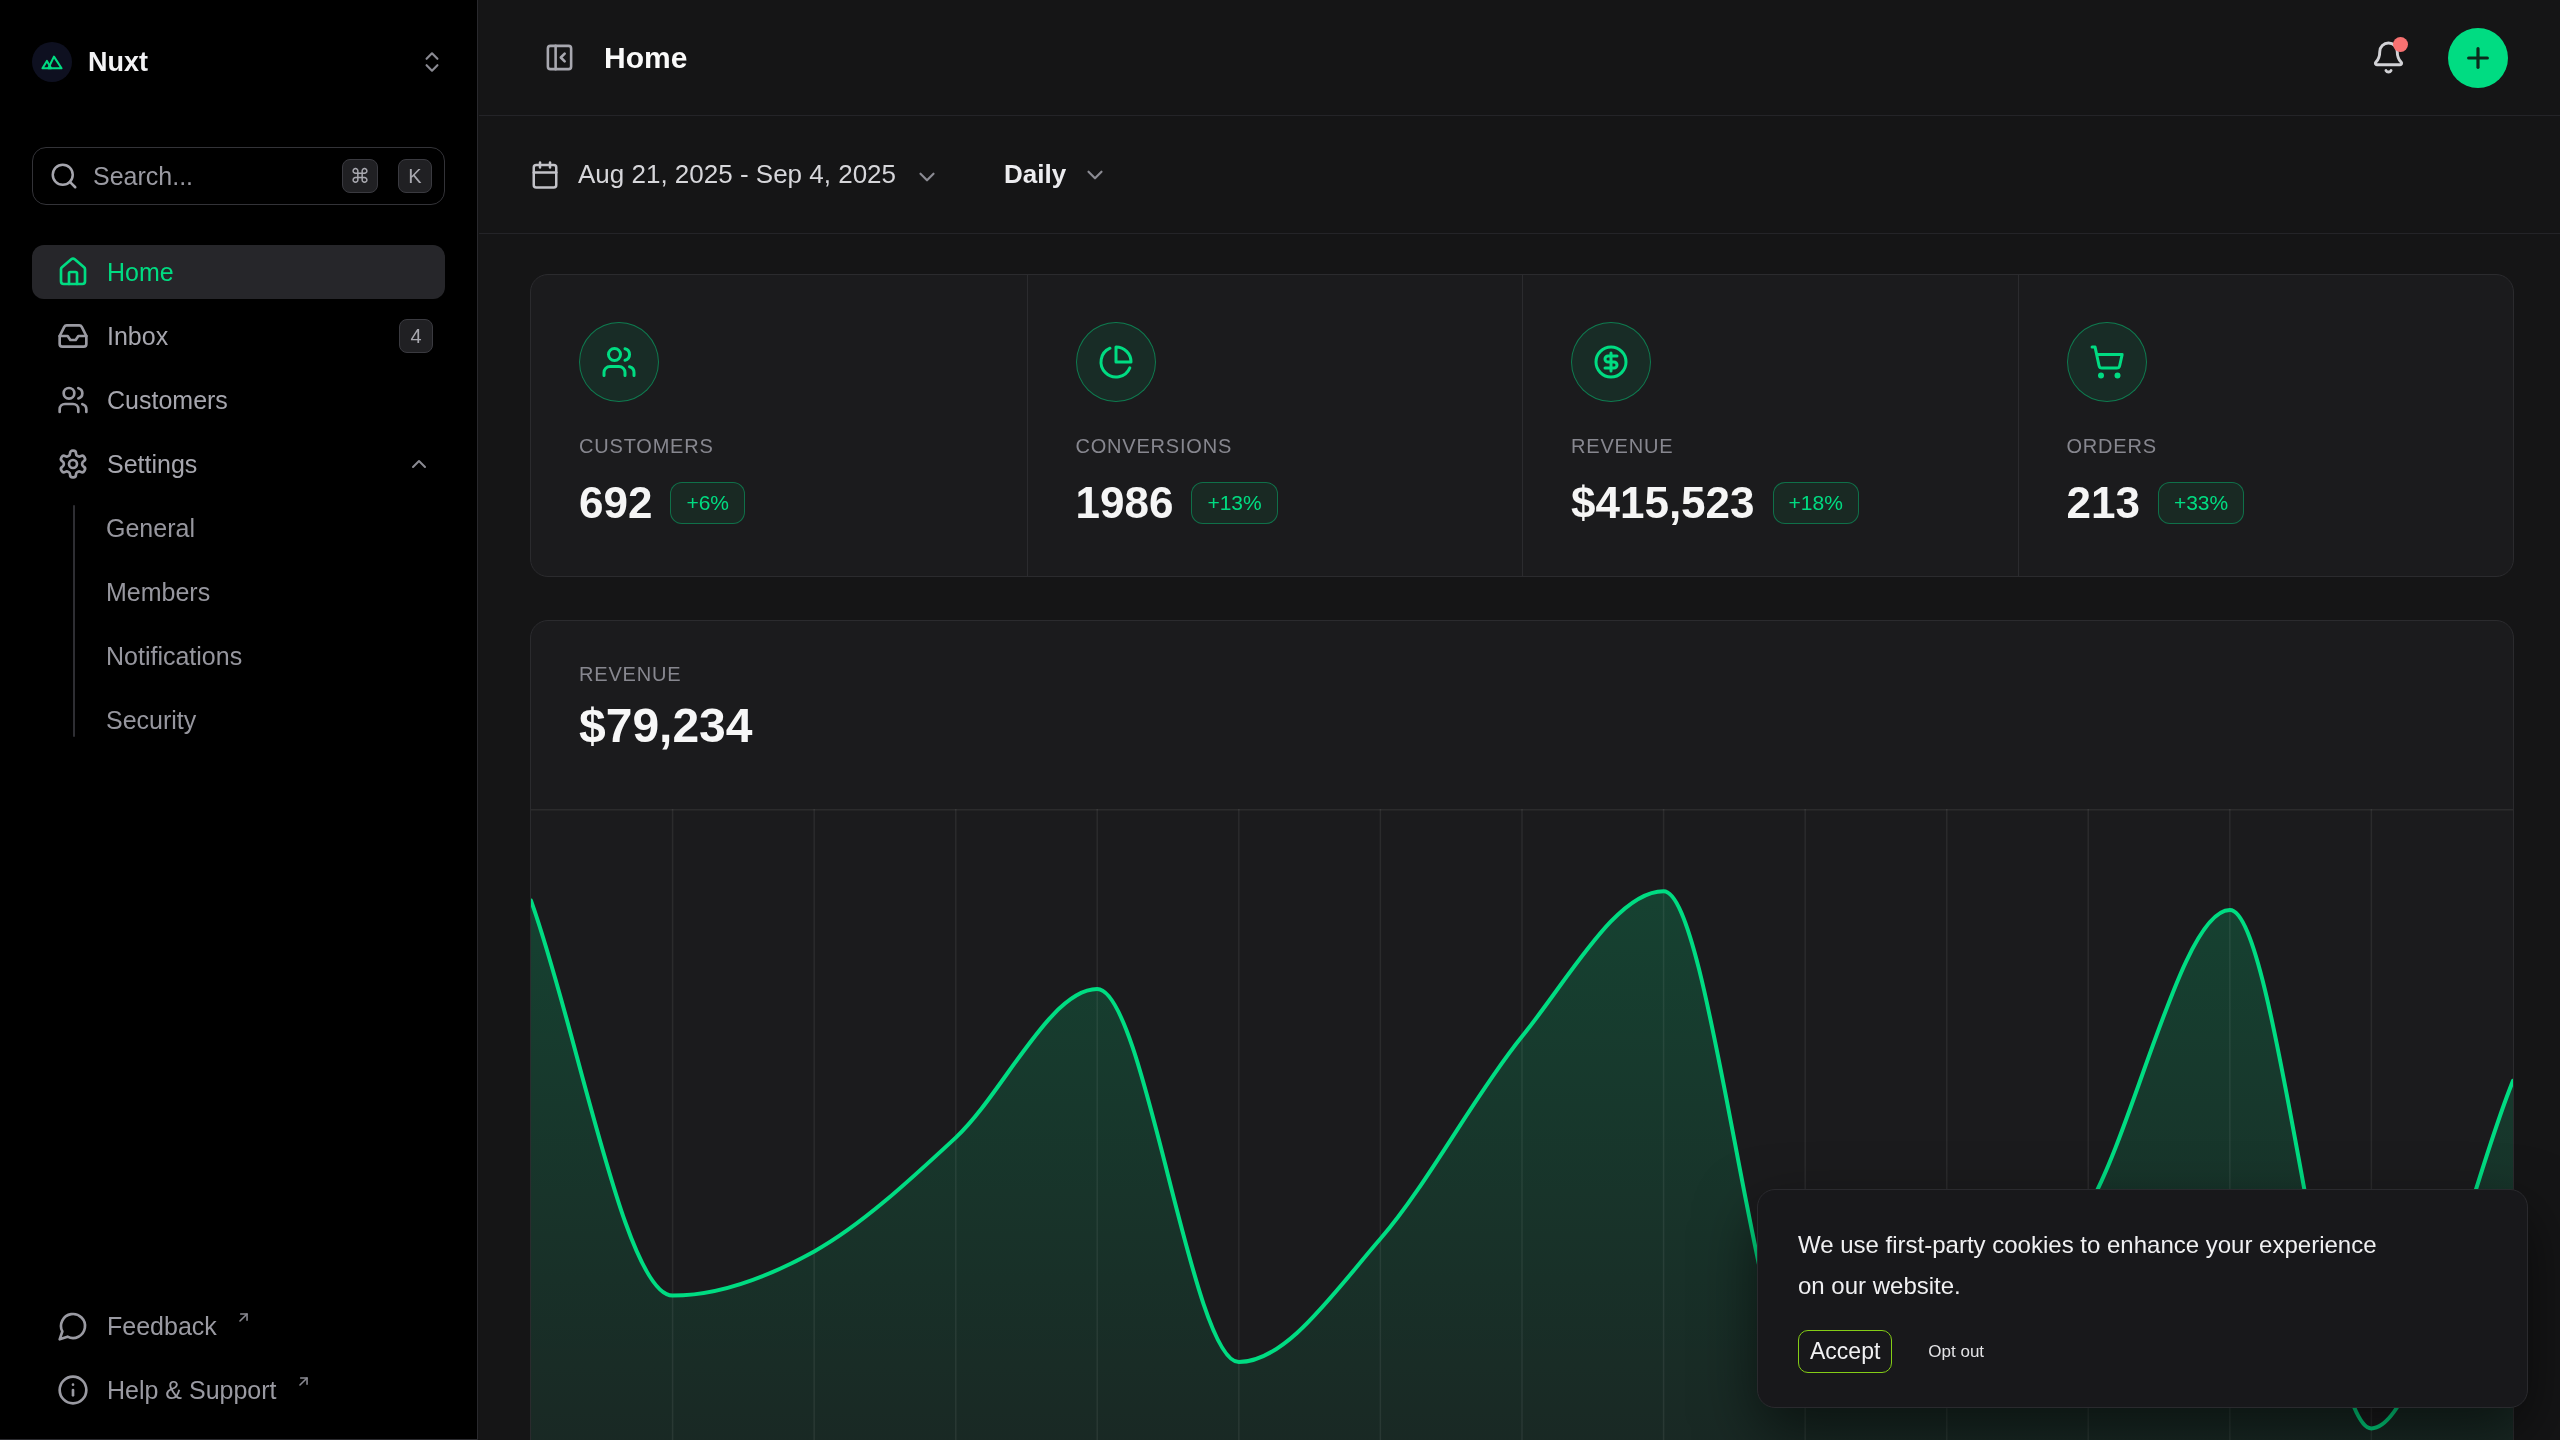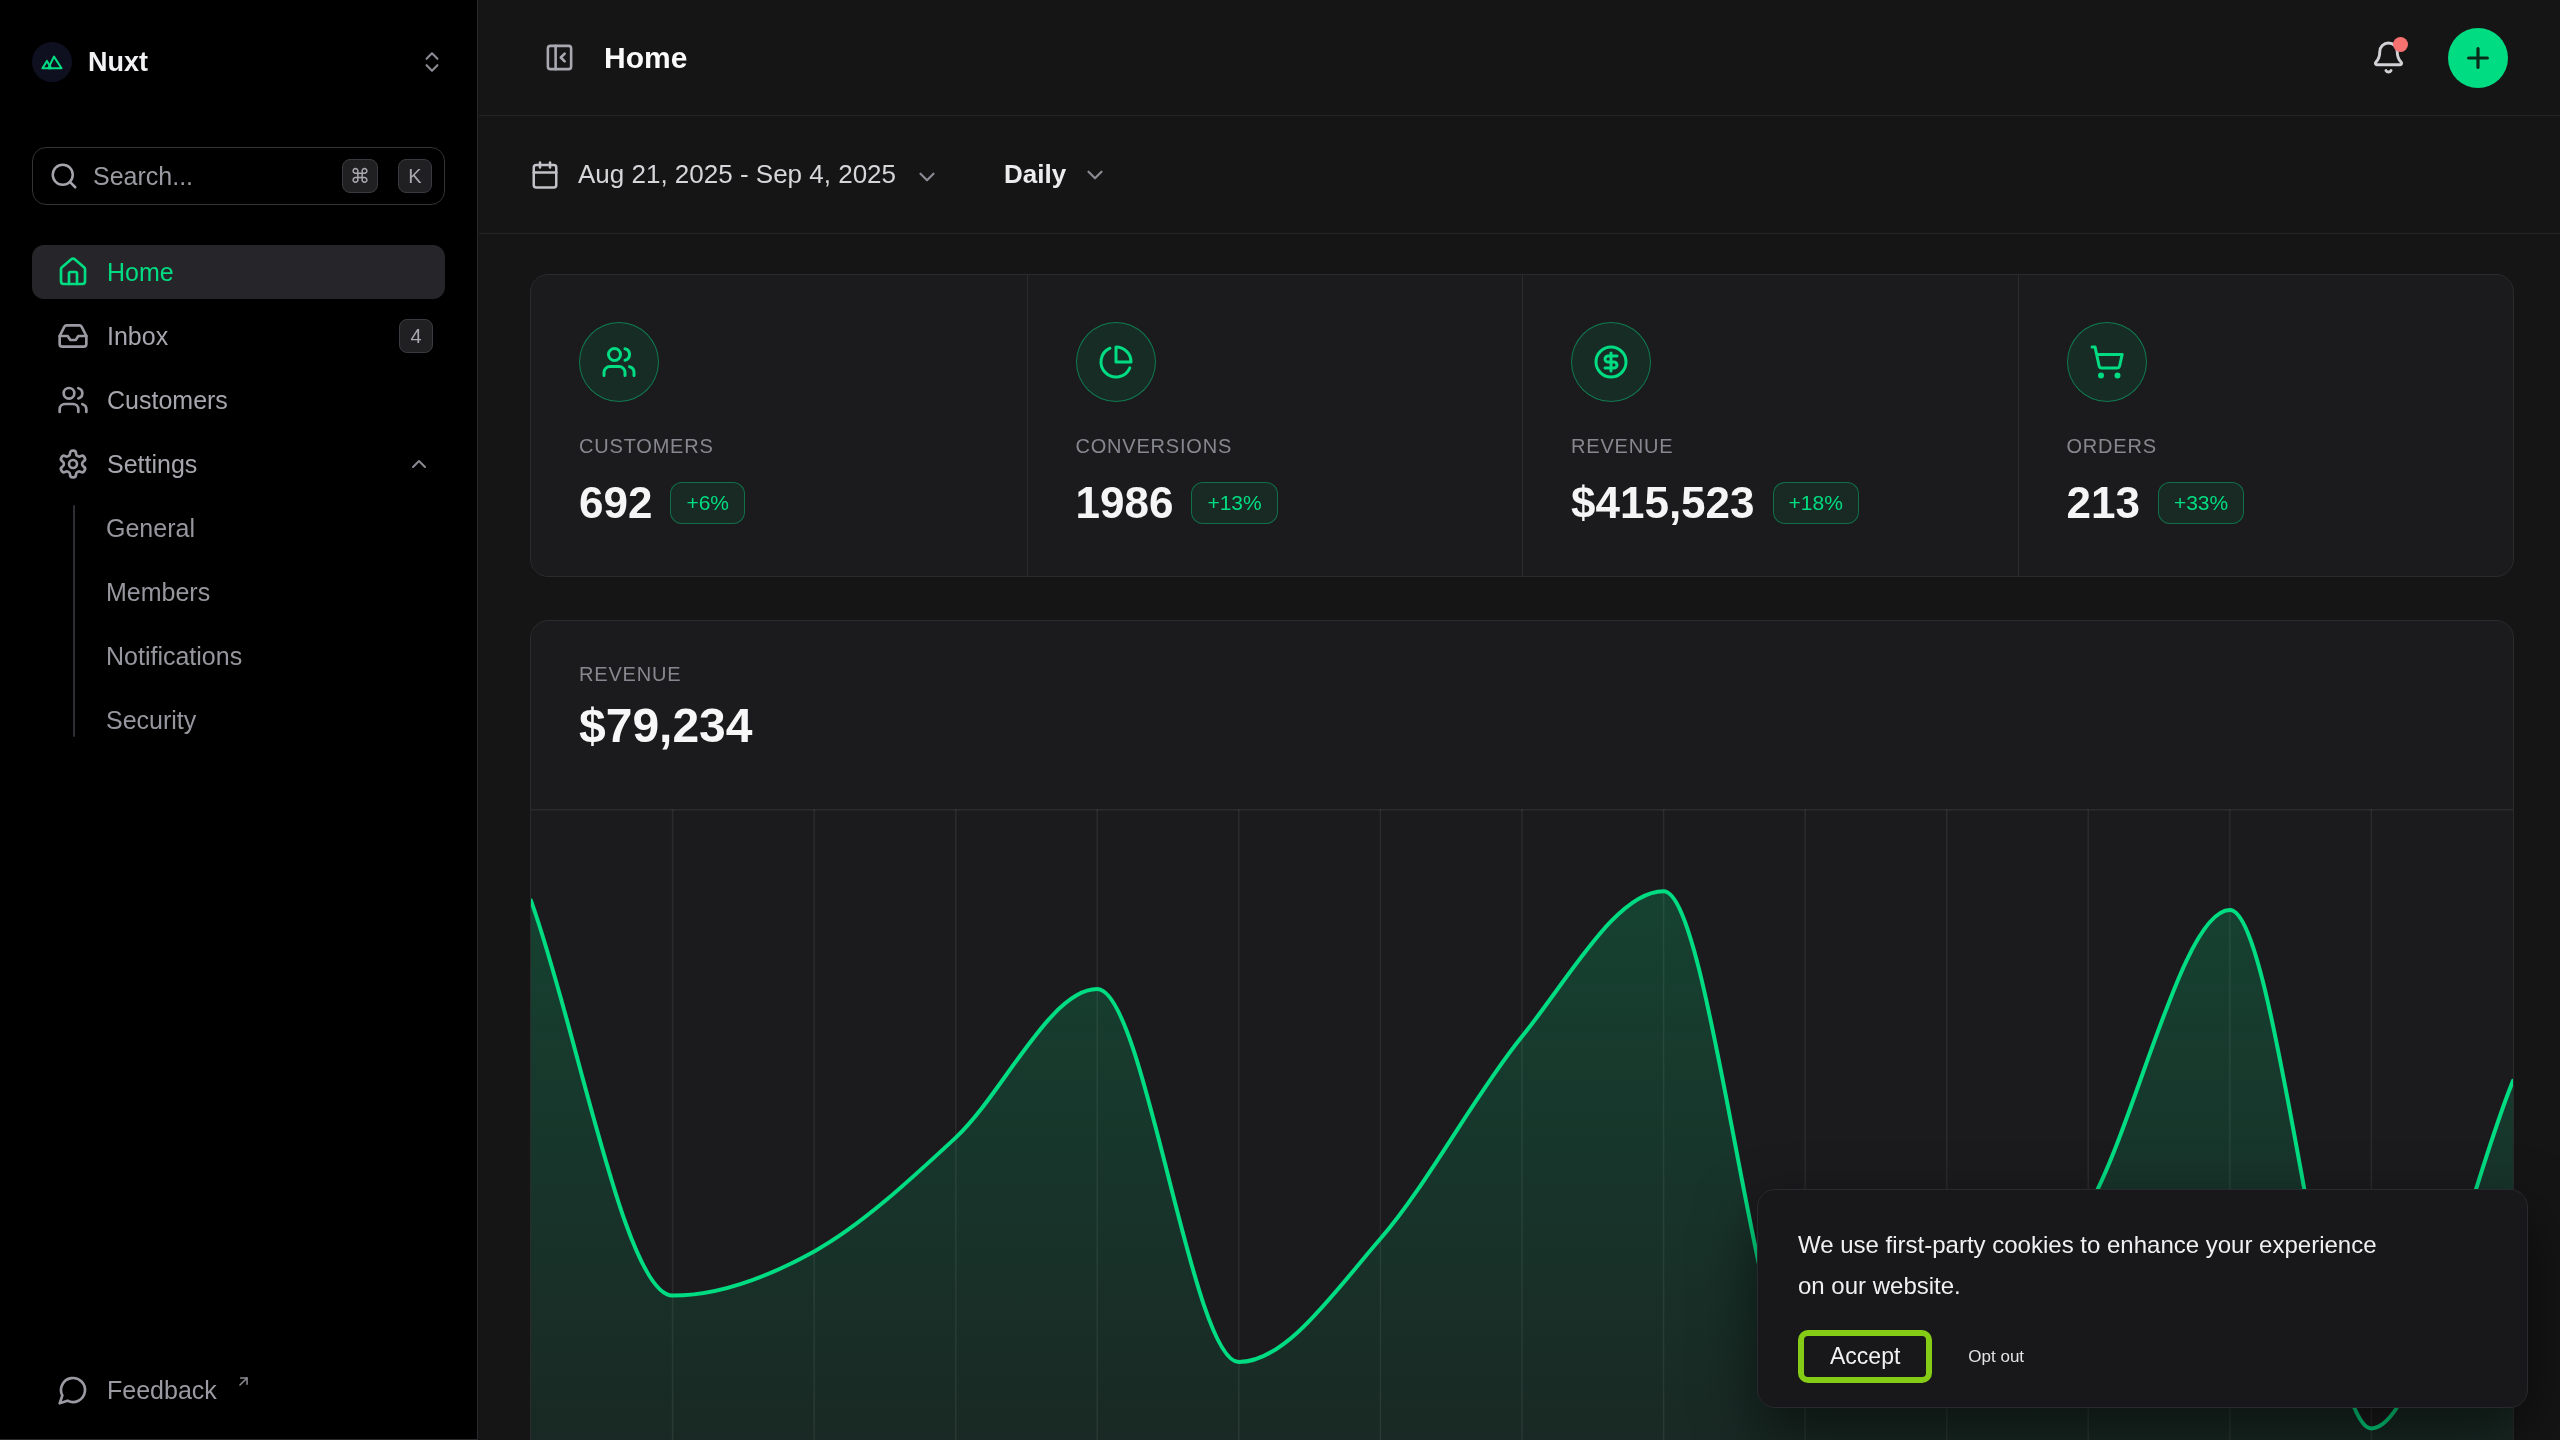--- a/index.html
+++ b/index.html
@@ -78,21 +78,21 @@
   .rev-label { font-size:20px; letter-spacing:0.8px; font-weight:500; color:#87878f; }
   .rev-value { margin-top:12px; font-size:48px; font-weight:700; color:#f7f7f7; }
   .chart-wrap { position:absolute; left:0; right:0; top:188px; height:632px; }
   .chart-wrap svg { display:block; width:100%; height:100%; }
   .gridlines line { stroke:rgba(255,255,255,0.07); stroke-width:1.5; }
 
   
   .cookie-banner { position:absolute; left:1757px; top:1189px; width:771px; height:219px; background:#18181b; border:1px solid #2a2a2e; border-radius:18px; box-shadow:0 24px 60px rgba(0,0,0,0.55); padding:34px 40px; z-index:5; }
   .cookie-text { width:580px; font-size:24px; line-height:41px; color:#f0f0f2; }
   .cookie-actions { margin-top:24px; display:flex; align-items:center; gap:36px; }
-  .accept-btn { background:transparent; border:6px solid #84cc16; border-radius:10px; padding:7px 26px; font-size:23px; color:#f1f1f3; font-family:inherit; cursor:pointer; }
+  .accept-btn { background:transparent; border:1px solid #84cc16; border-radius:10px; padding:7px 11px; font-size:23px; color:#f1f1f3; font-family:inherit; cursor:pointer; }
   .optout-btn { background:none; border:none; font-size:17px; font-weight:500; color:#e3e3e6; font-family:inherit; cursor:pointer;text-align:center; }
 
   svg.ic { display:block; }
 </style>
 </head>
 <body>
 
 <div class="app">
 
   <aside class="sidebar">
@@ -191,20 +191,36 @@
     </nav>
 
     <div class="side-footer">
       <div class="foot-item">
         <span>
           <svg class="ic" width="32" height="32" viewBox="0 0 24 24" fill="none" stroke="currentColor" stroke-width="2" stroke-linecap="round" stroke-linejoin="round">
               <path d="M7.9 20A9 9 0 1 0 4 16.1L2 22Z"></path>
             </svg>
         </span>
         <span class="flabel">Feedback</span>
+        <span class="ext-arrow">
+          <svg class="ic" width="17" height="17" viewBox="0 0 24 24" fill="none" stroke="currentColor" stroke-width="2.2" stroke-linecap="round" stroke-linejoin="round">
+              <path d="M7 17 17 7"></path>
+              <path d="M8 7h9v9"></path>
+            </svg>
+        </span>
+      </div>
+      <div class="foot-item">
+        <span>
+          <svg class="ic" width="32" height="32" viewBox="0 0 24 24" fill="none" stroke="currentColor" stroke-width="2" stroke-linecap="round" stroke-linejoin="round">
+              <circle cx="12" cy="12" r="10"></circle>
+              <path d="M12 16v-4"></path>
+              <path d="M12 8h.01"></path>
+            </svg>
+        </span>
+        <span class="flabel">Help &amp; Support</span>
         <span class="ext-arrow">
           <svg class="ic" width="17" height="17" viewBox="0 0 24 24" fill="none" stroke="currentColor" stroke-width="2.2" stroke-linecap="round" stroke-linejoin="round">
               <path d="M7 17 17 7"></path>
               <path d="M8 7h9v9"></path>
             </svg>
         </span>
       </div>
 
       <div class="side-divider"></div>
 

